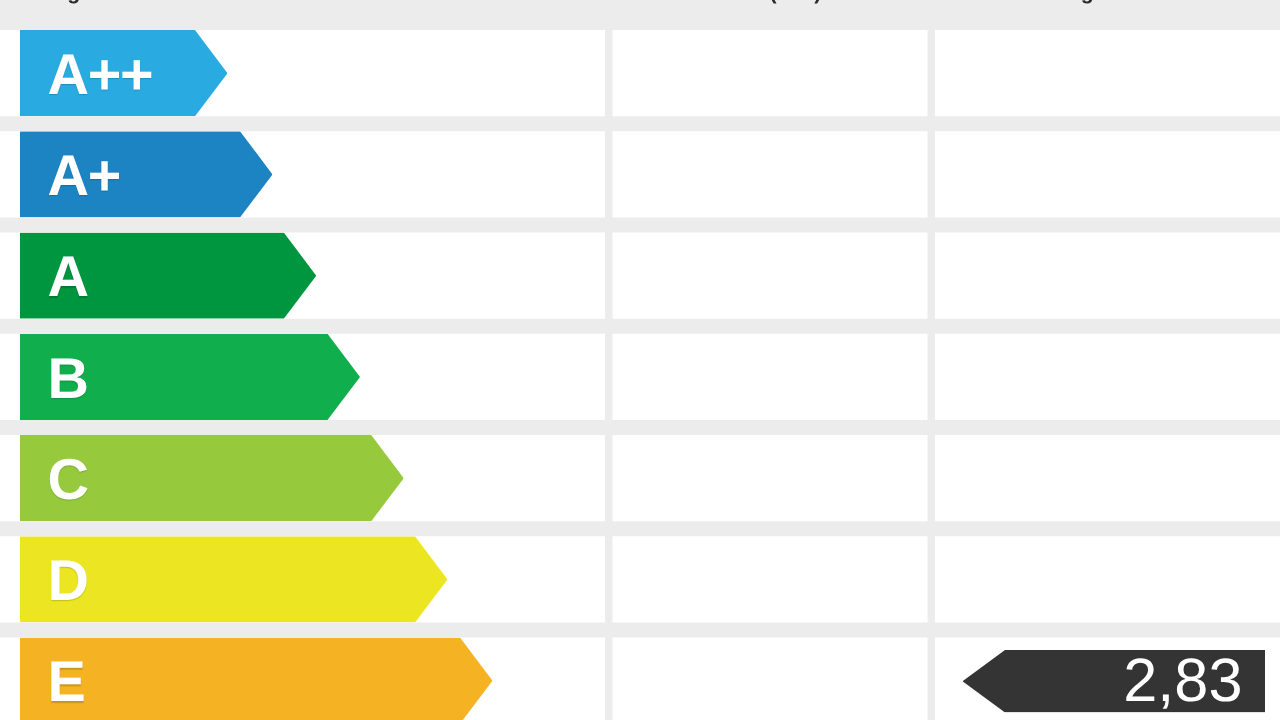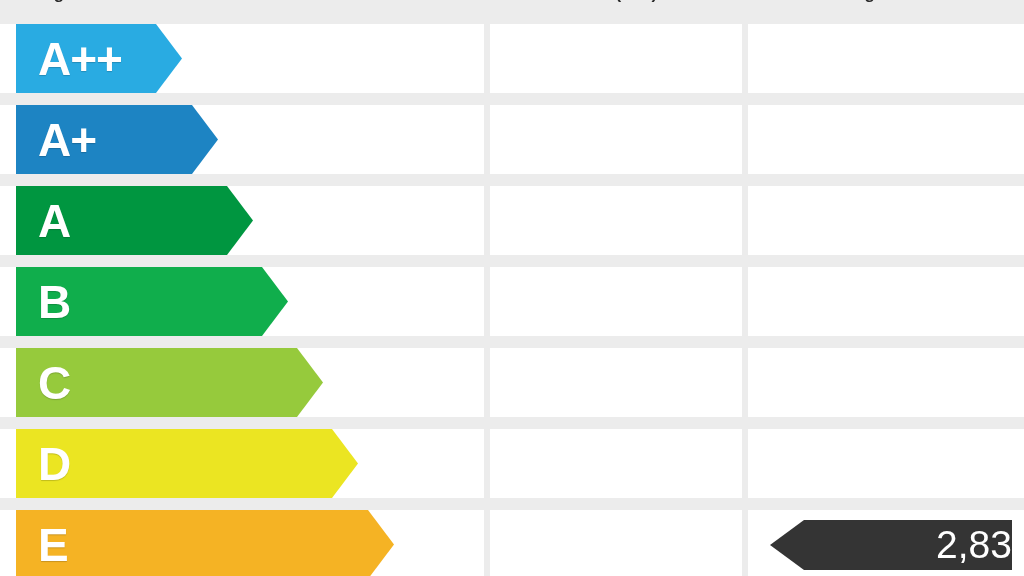--- a/index.html
+++ b/index.html
@@ -65,23 +65,24 @@
     padding-left:22px;
     text-shadow:0 1px 1px rgba(0,0,0,0.18);
     white-space:nowrap;
   }
 
   
   .badge{
     position:absolute;
     background:#343434;
     color:#ffffff;
-    font-size:39px;
+    font-size:49px;
     font-weight:normal;
     display:flex; align-items:center; justify-content:flex-end;
+    padding-right:18px;
     clip-path:polygon(34px 0, 100% 0, 100% 100%, 34px 100%, 0 50%);
     letter-spacing:0px;
     white-space:nowrap;
   }
 </style>
 </head>
 <body>
 
 <div id="label-root">
 

